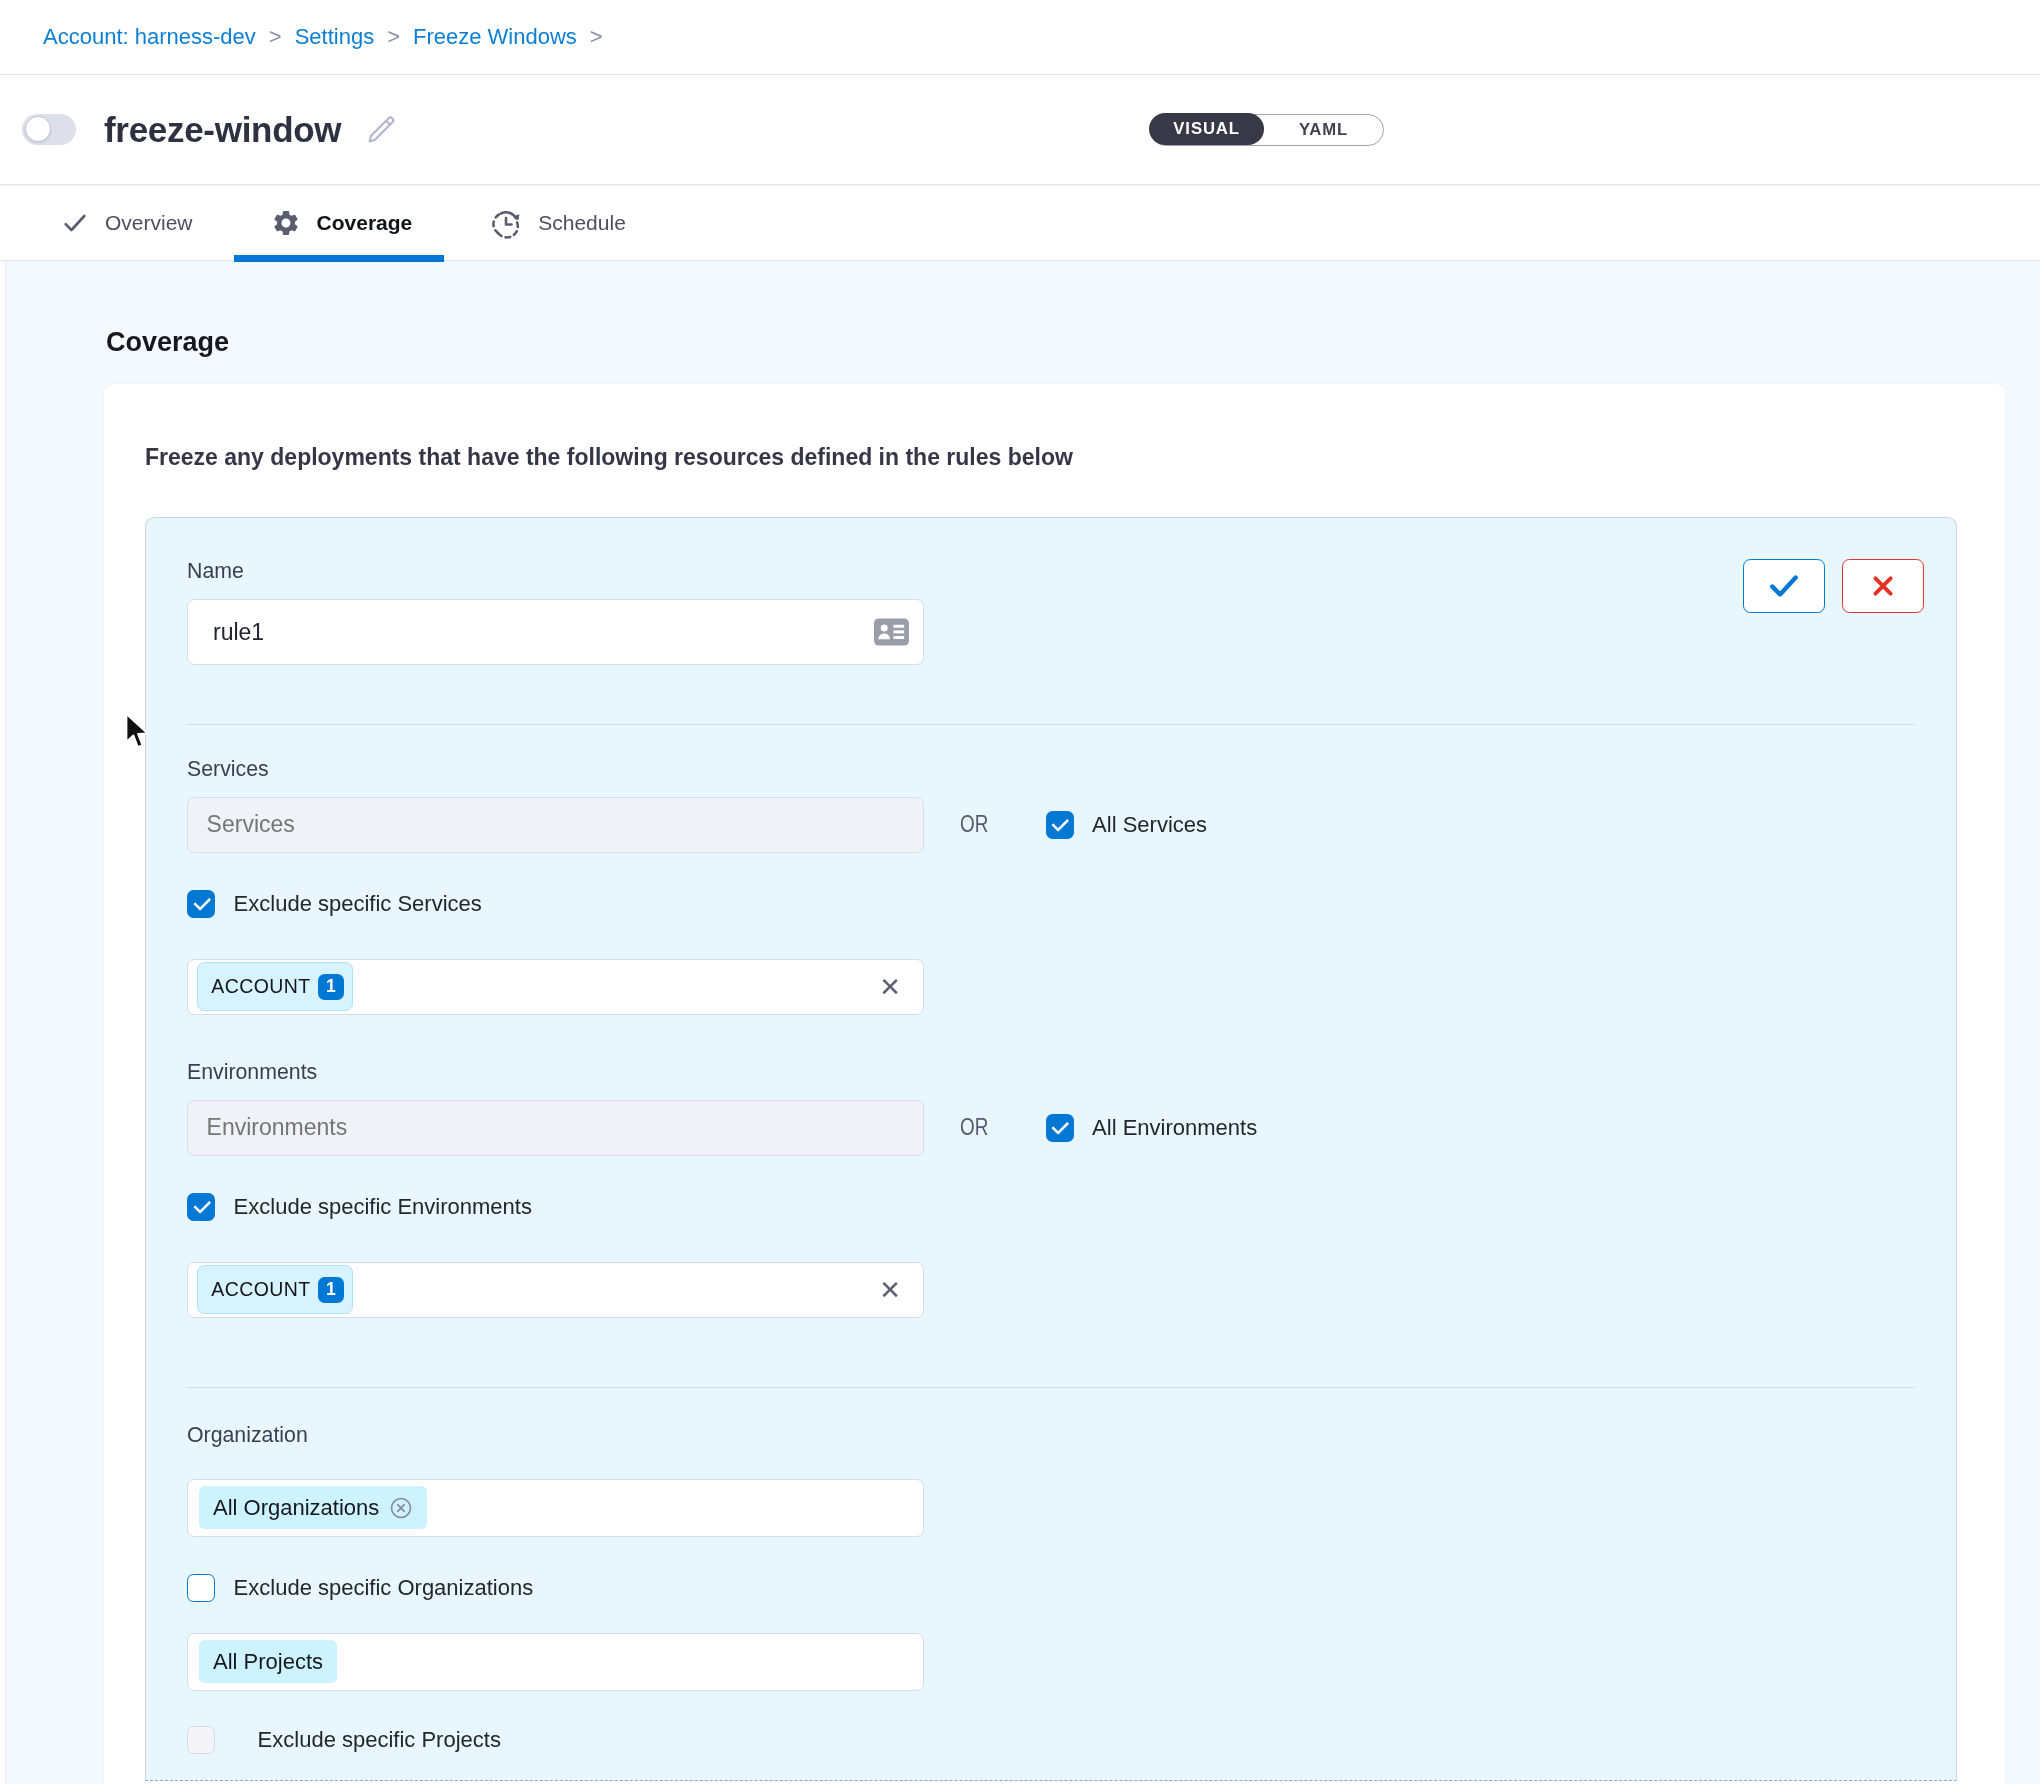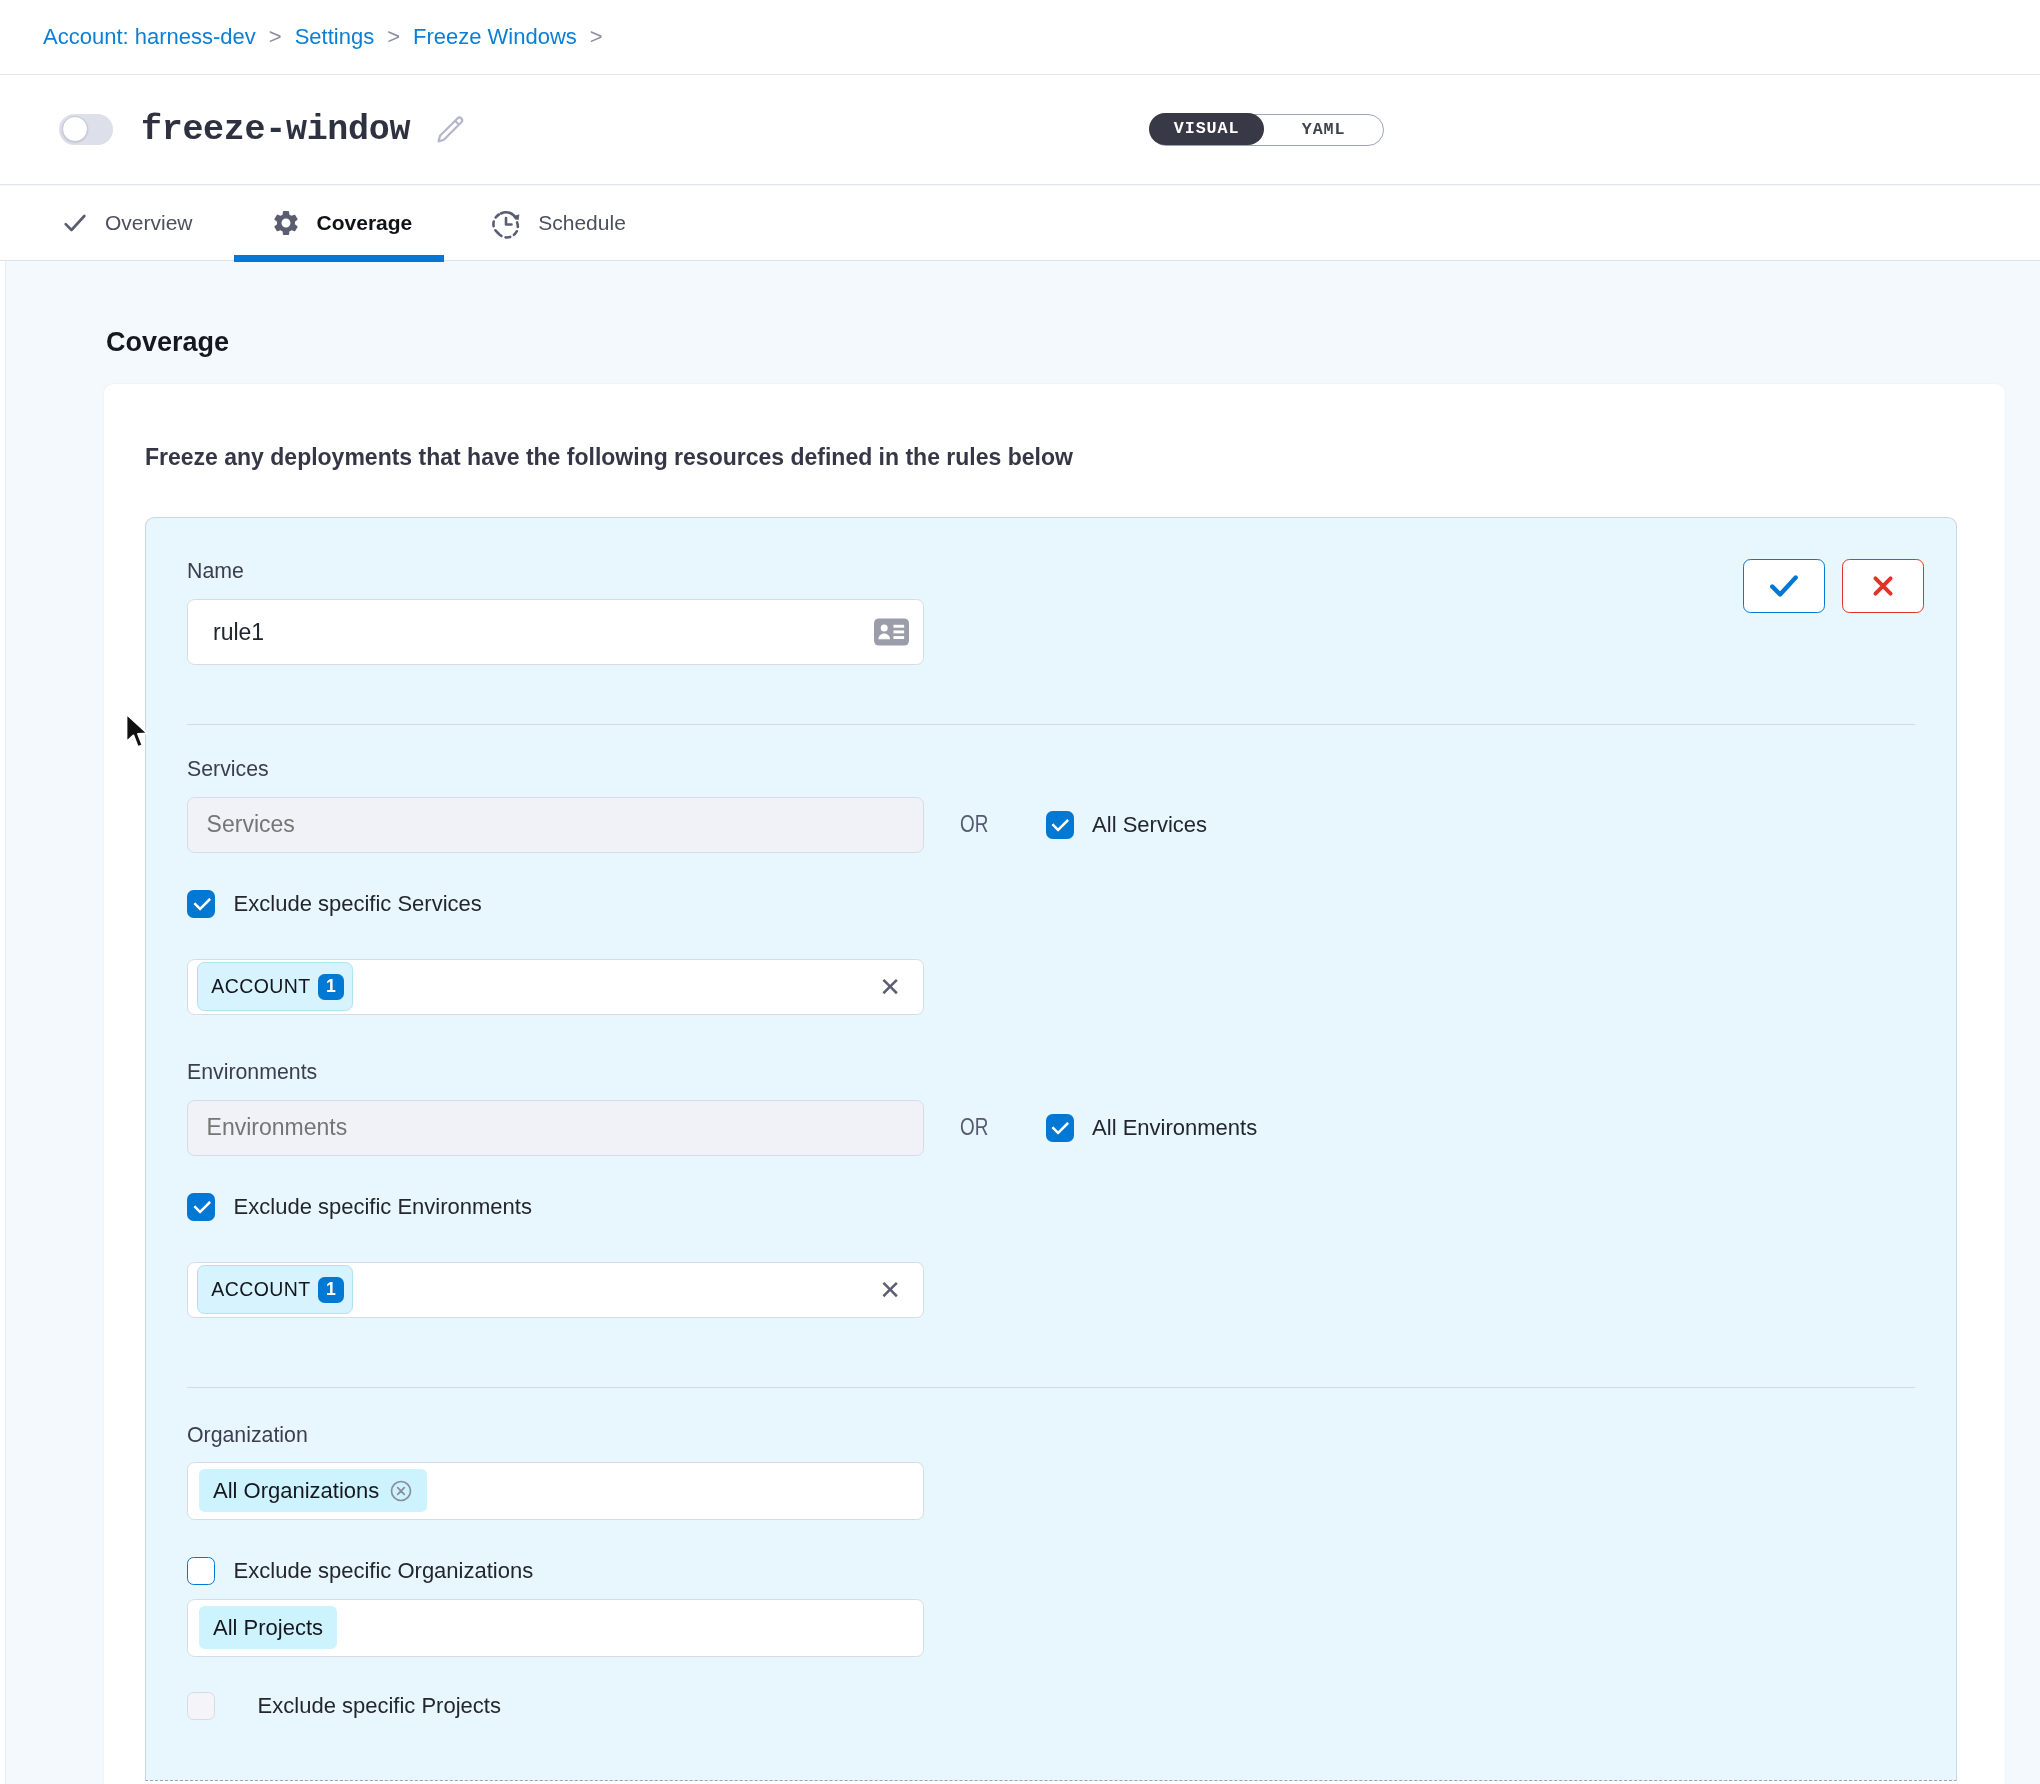--- a/index.html
+++ b/index.html
@@ -7,21 +7,21 @@
   body {
     font-family:"Liberation Sans","DejaVu Sans",sans-serif;
     color:#22222a; background:#f3f9fc; position:relative; overflow:hidden;
   }
   
   .breadcrumb-bar{position:absolute;left:0;top:0;width:2041px;height:75px;background:#fff;
     border-bottom:0.9px solid #e3e5ec;display:flex;align-items:center;padding-left:43px;font-size:22px;}
   .crumb{color:#0b7fd4;cursor:pointer;}
   .crumb-sep{color:#8b8fa3;margin:0 13px;font-size:22px;}
   .title-bar{position:absolute;left:0;top:75px;width:2041px;height:110px;background:#fff;
-    border-bottom:0.9px solid #e3e5ec;display:flex;align-items:center;padding-left:59px;font-family:Liberation Mono, monospace;}
+    border-bottom:0.9px solid #e3e5ec;display:flex;align-items:center;padding-left:22px;}
   .toggle{width:54px;height:31px;border-radius:16px;background:#dde0ea;position:relative;flex:0 0 auto;}
   .toggle .knob{position:absolute;left:2.8px;top:1.9px;width:26px;height:26px;border-radius:50%;
     background:#fff;border:0.9px solid #c4c7d4;box-shadow:0 0.9px 1.9px rgba(0,0,0,.12);}
   .page-title{font-size:35px;font-weight:700;color:#2e3140;margin-left:28px;letter-spacing:-0.3px;}
   .pencil{margin-left:24px;color:#b3b5ca;display:flex;}
   .seg-control{position:absolute;left:1150px;top:50%;transform:translateY(-50%);width:234px;height:32px;
     border:1.9px solid #9fa3b8;border-radius:16.7px;background:#fff;display:flex;align-items:center;}
   .seg-visual{width:115px;height:32px;margin:-1.9px 0 0 -1.9px;background:#383946;border-radius:16.7px;
     color:#fff;font-size:16.7px;font-weight:700;letter-spacing:0.9px;display:flex;align-items:center;justify-content:center;}
   .seg-yaml{flex:1;text-align:center;color:#40424f;font-size:16.7px;font-weight:700;letter-spacing:0.9px;}
@@ -67,21 +67,21 @@
   .cb-label{margin-left:18.6px;font-size:22px;color:#24262e;}
   .exclude-row{margin-top:37px;display:flex;align-items:center;}
   .tag-input{margin-top:41px;width:737px;height:56px;background:#fff;border:0.9px solid #d8dbe6;border-radius:7.4px;
     position:relative;display:flex;align-items:center;padding-left:9.3px;}
   .account-chip{height:49px;background:#d6f3fe;border:0.9px solid #b1e1f3;border-radius:7.4px;
     display:flex;align-items:center;padding:0 8.3px 0 13px;}
   .account-chip .chip-text{font-size:19.5px;color:#15161d;letter-spacing:0.4px;}
   .count-badge{margin-left:7.4px;width:26px;height:26px;background:#0278d5;border-radius:6.5px;color:#fff;
     font-size:17.6px;font-weight:700;display:flex;align-items:center;justify-content:center;}
   .clear-x{position:absolute;right:22px;top:50%;transform:translateY(-50%);color:#5c5e73;font-size:26px;cursor:pointer;line-height:1;}
-  .chip-input{margin-top:14px;width:737px;height:58px;background:#fff;border:0.9px solid #d8dbe6;border-radius:7.4px;
+  .chip-input{margin-top:31px;width:737px;height:58px;background:#fff;border:0.9px solid #d8dbe6;border-radius:7.4px;
     display:flex;align-items:center;padding-left:11px;}
   .scope-chip{height:43px;background:#cdf4fe;border-radius:5.6px;display:flex;align-items:center;gap:9.3px;padding:0 14px;}
   .scope-chip .chip-text{font-size:22px;color:#17181f;}
   .scope-chip .chip-remove{color:#8a8da1;display:flex;cursor:pointer;}
   .org-label{margin-top:35px;}
   .proj-label{margin-top:43px;}
   .cursor{position:absolute;left:123px;top:712px;pointer-events:none;z-index:50;}
 </style>
 </head>
 <body>

